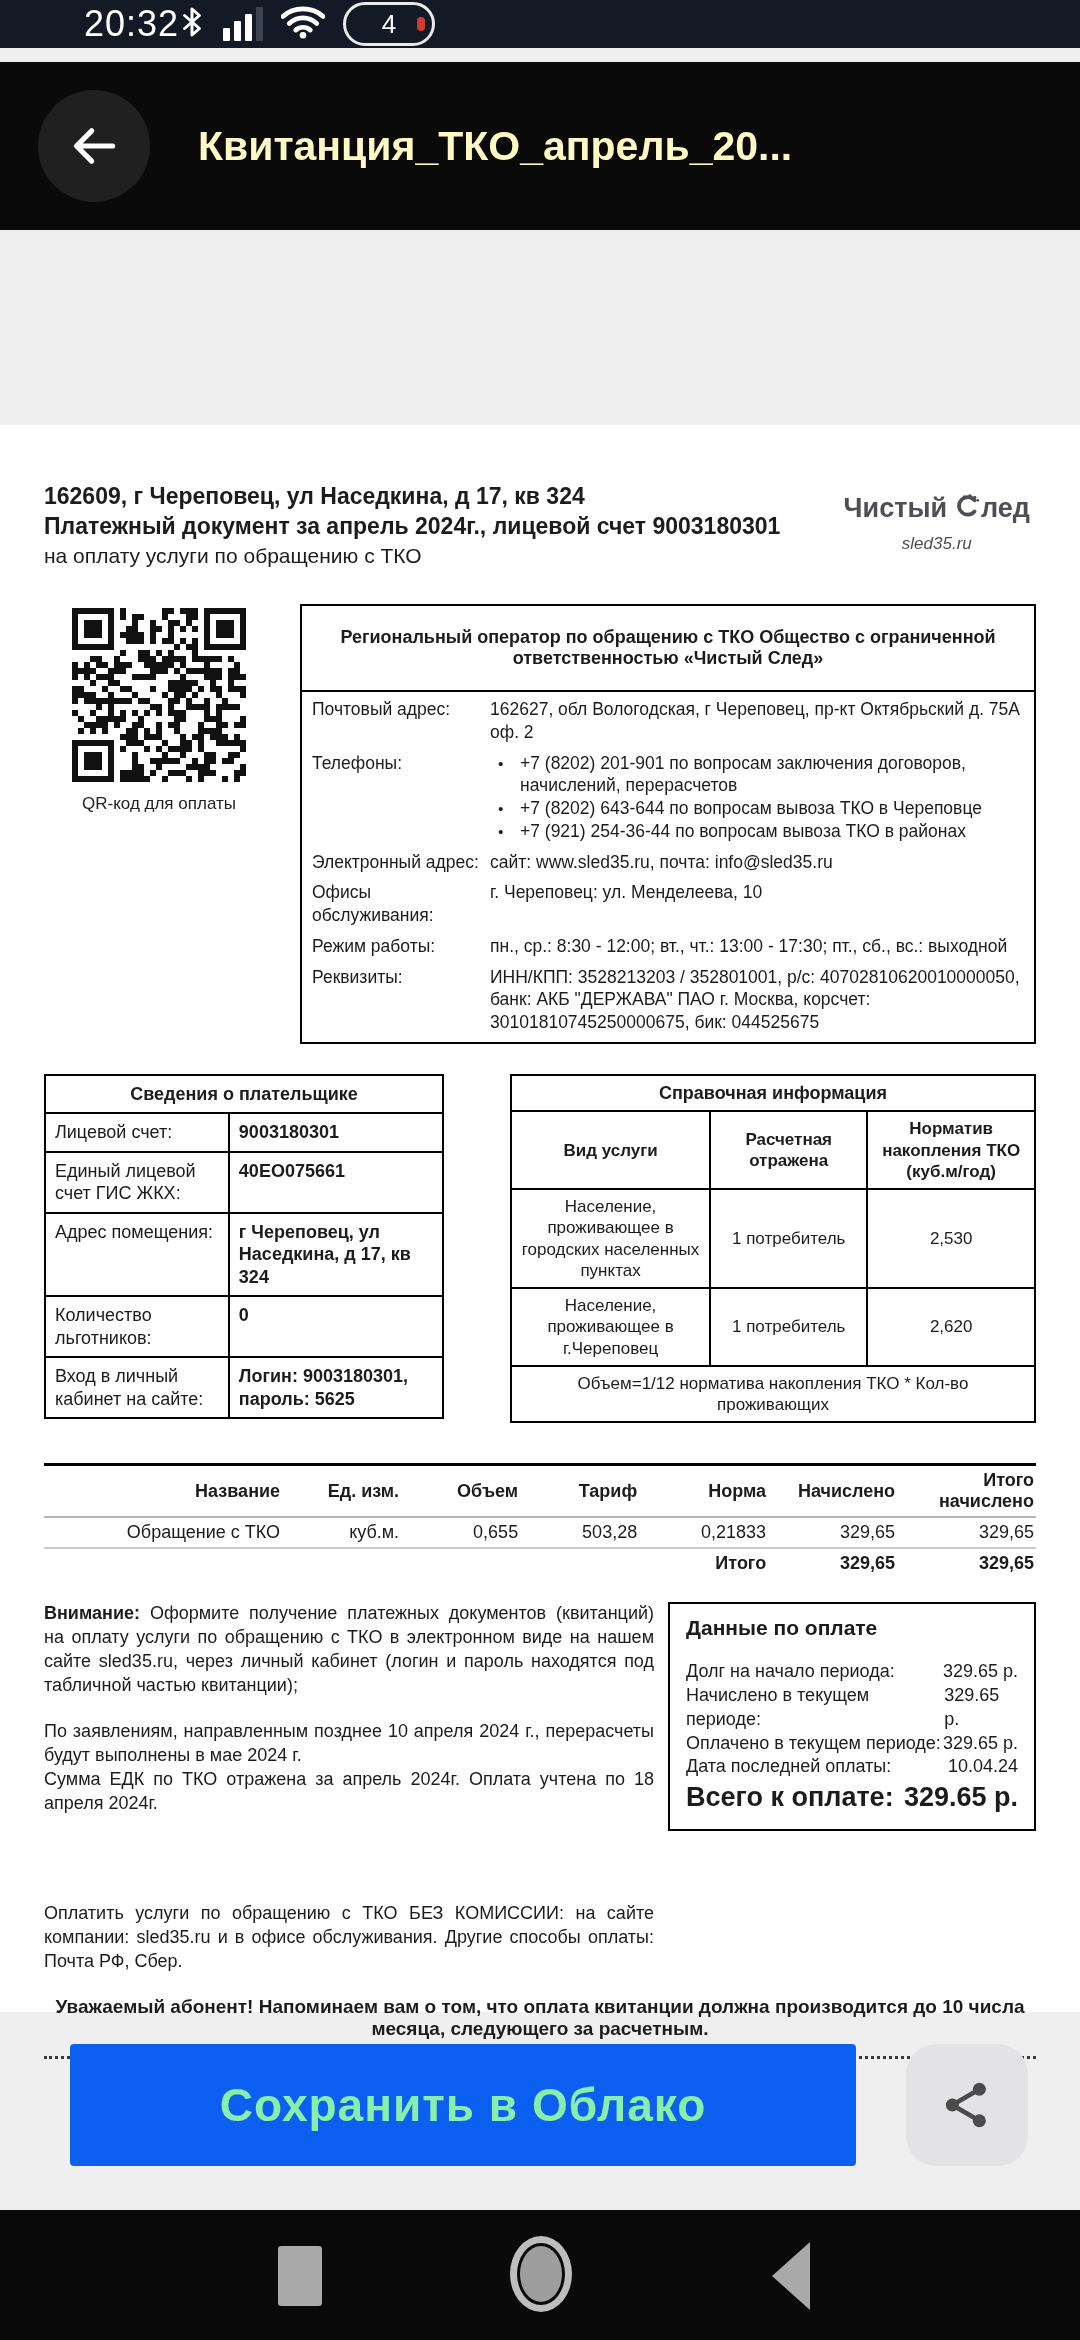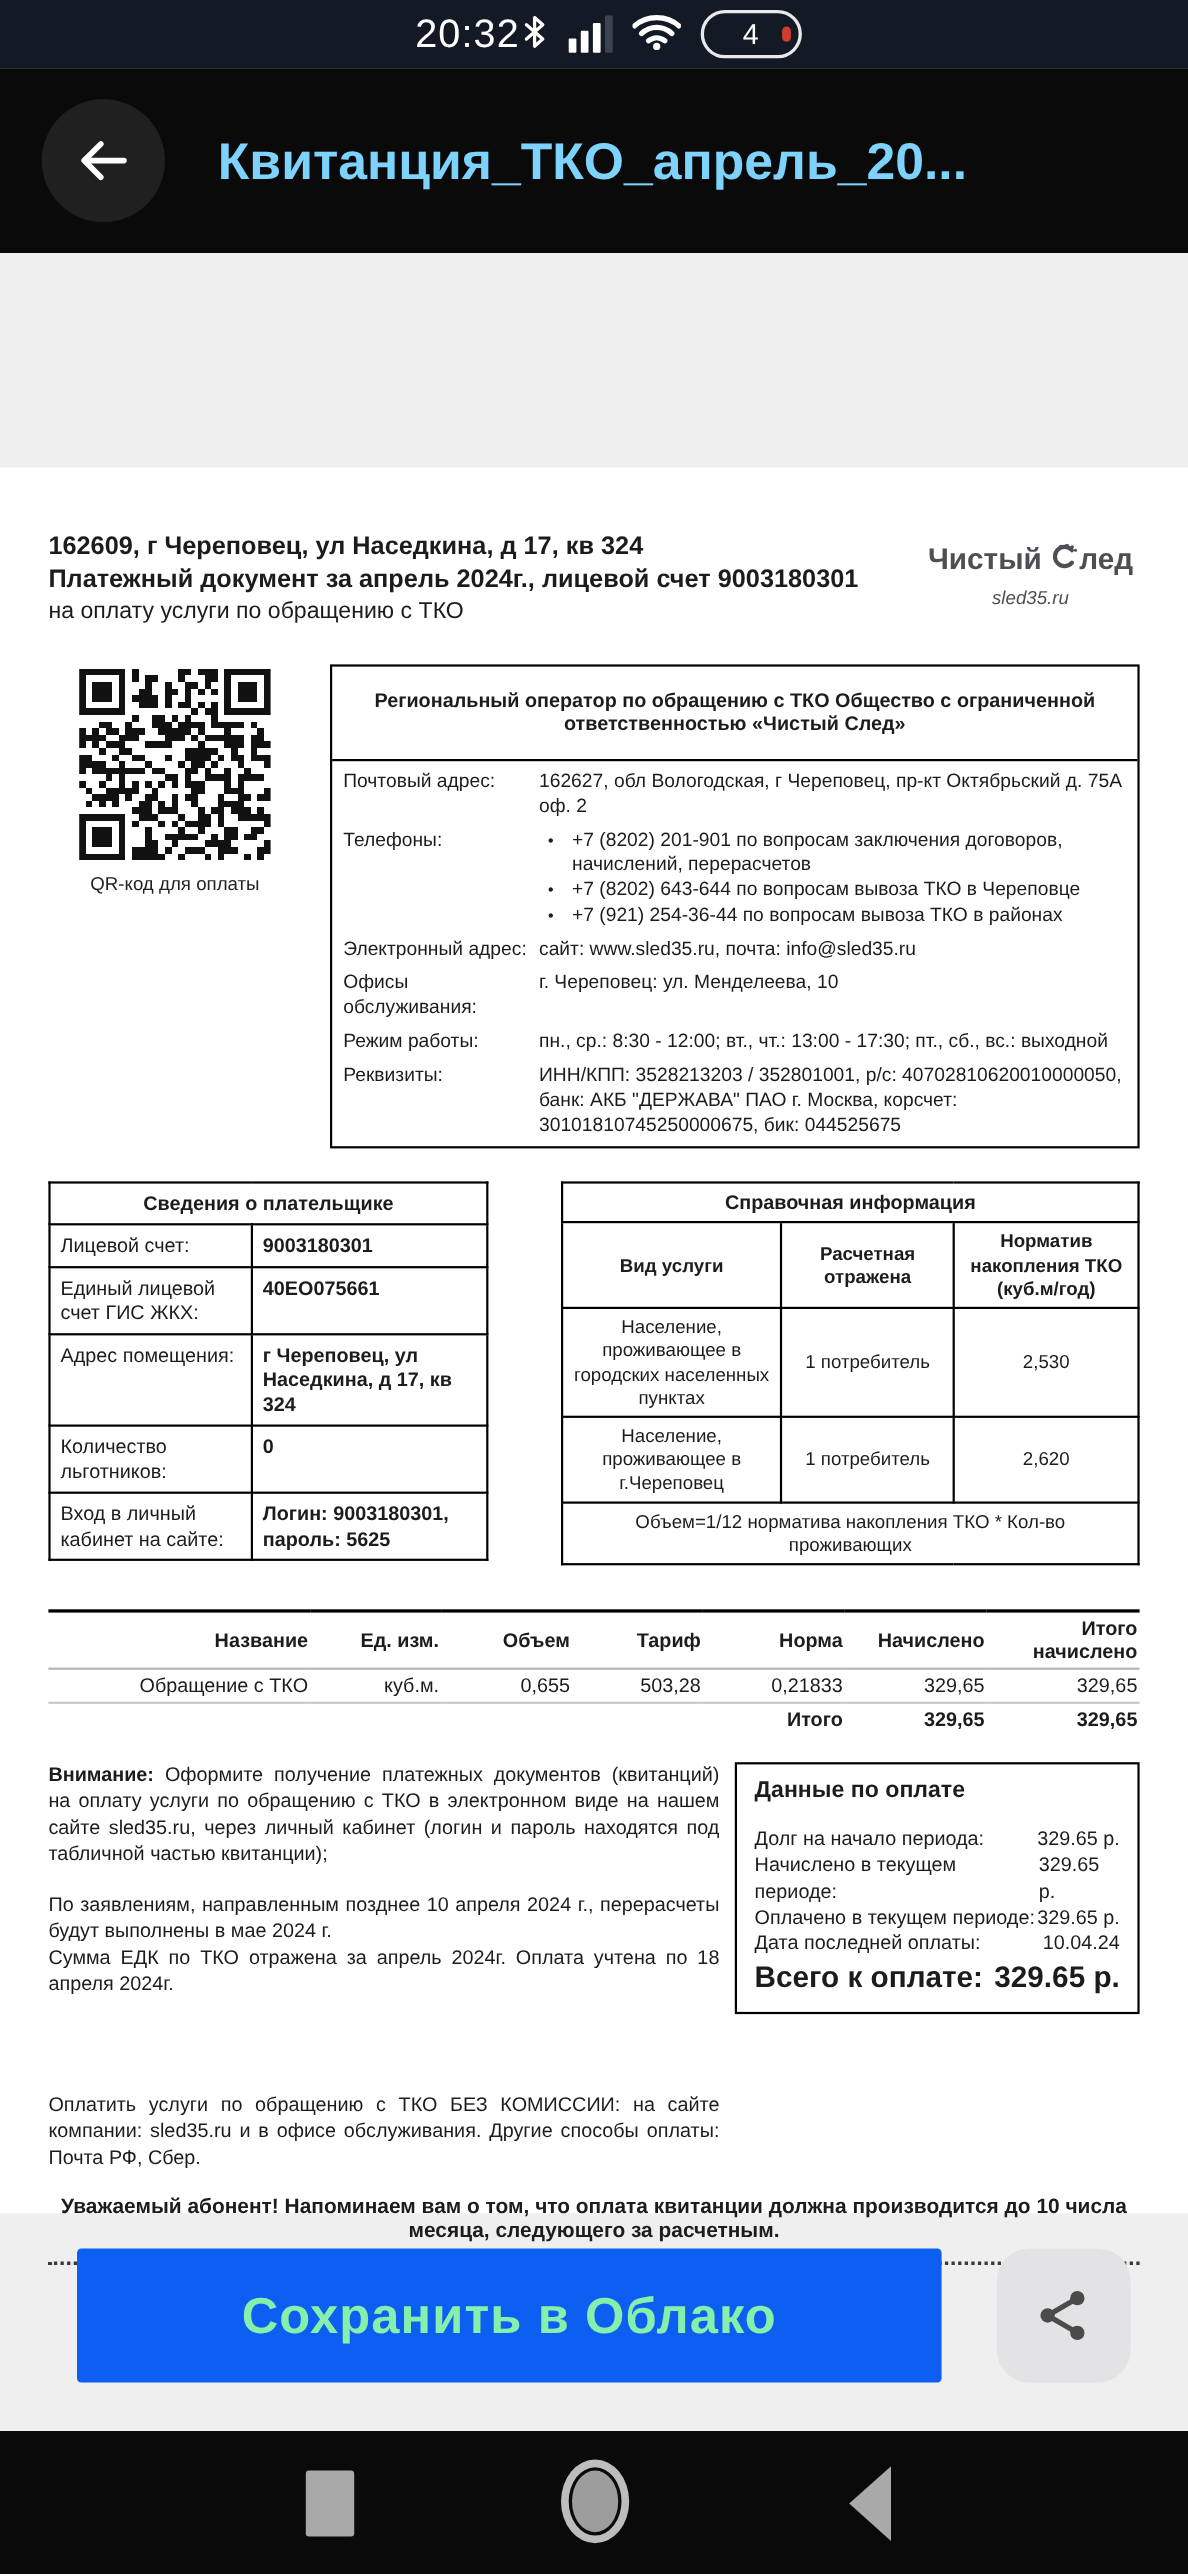--- a/index.html
+++ b/index.html
@@ -4,23 +4,23 @@
 <style>
   * { margin:0; padding:0; box-sizing:border-box; }
   html,body { width:1080px; height:2340px; }
   body {
     position:relative; background:#efefef;
     font-family:"Liberation Sans", sans-serif; overflow:hidden;
   }
 
   
   .status-bar {
-    position:absolute; top:0; left:0; width:1080px; height:62px;
+    position:absolute; top:0; left:0; width:1080px; height:48px;
     background:#141a25; color:#fff;
-    display:flex; align-items:center; justify-content:center;
+    display:flex; align-items:center; justify-content:flex-start;
     padding:0 58px 0 84px;
   }
   .status-time { font-size:36px; font-weight:400; letter-spacing:1px; }
   .status-icons { display:flex; align-items:center; gap:18px; }
   .sig-bars { display:flex; align-items:flex-end; gap:4px; height:34px; }
   .sig-bars i { display:block; width:7px; background:#fff; border-radius:1px; }
   .sig-bars i.dim { background:#3c4350; }
   .battery {
     width:92px; height:44px; border:3px solid #e9e9e9; border-radius:22px;
     display:flex; align-items:center; justify-content:center; position:relative;
@@ -32,21 +32,21 @@
   
   .app-header {
     position:absolute; top:62px; left:0; width:1080px; height:168px;
     background:#0a0a0a; display:flex; align-items:center; padding-left:38px;
   }
   .back-btn {
     width:112px; height:112px; border-radius:50%; background:#202020;
     display:flex; align-items:center; justify-content:center; flex:0 0 auto;
   }
   .app-title {
-    color:#7dd3fc; font-size:47px; font-weight:700; margin-left:48px;
+    color:#fef9c3; font-size:41px; font-weight:700; margin-left:48px;
     white-space:nowrap; overflow:hidden;
   }
 
   
   .viewer { position:absolute; top:230px; left:0; width:1080px; height:1980px; background:#efefef; }
   .page {
     position:absolute; top:195px; left:0; width:1080px; height:1587px;
     background:#fff; padding:56px 44px 0 44px; color:#1c1c1c;
   }
 

